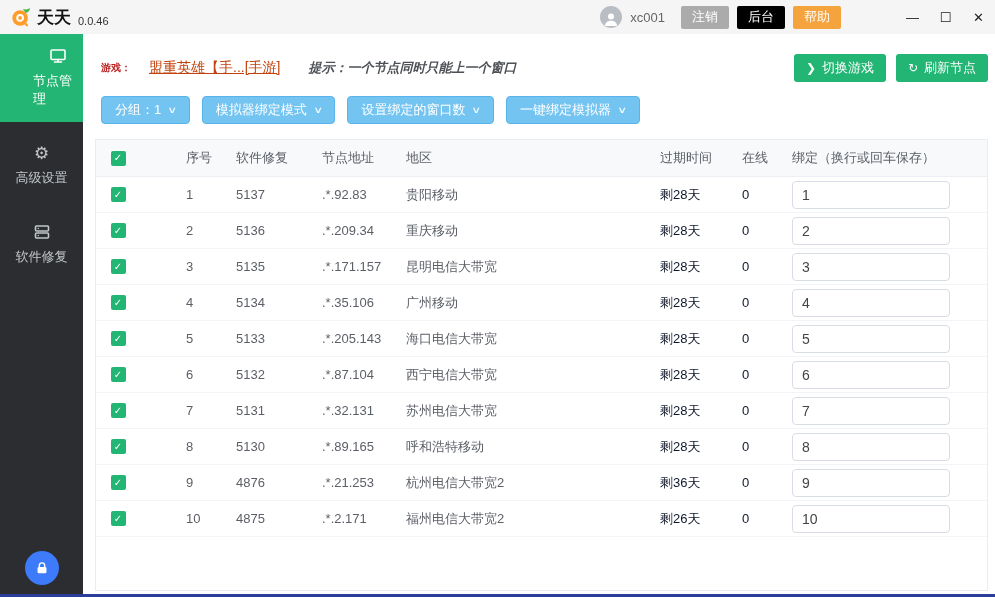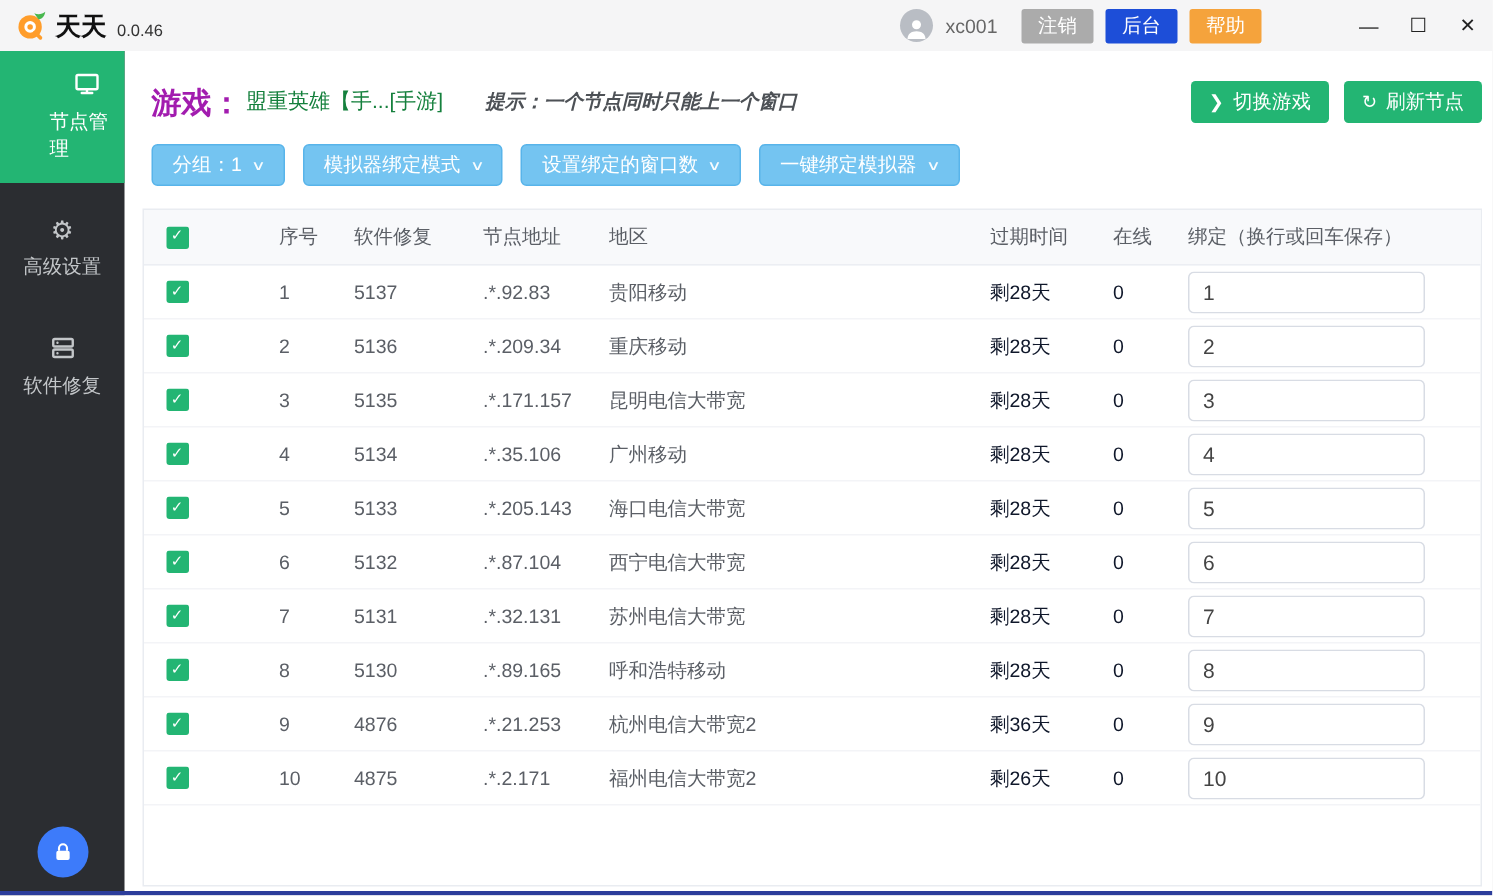--- a/index.html
+++ b/index.html
@@ -10,42 +10,42 @@
   .titlebar { height: 34px; flex: 0 0 34px; background: #f5f5f6; display: flex; align-items: center; padding: 0 0 0 10px; }
   .brand { display: flex; align-items: center; gap: 5px; }
   .logo { width: 22px; height: 22px; display: flex; }
   .app-name { font-size: 17px; font-weight: bold; color: #111; }
   .version { font-size: 11px; color: #333; margin-top: 8px; margin-left: 2px; }
   .user-area { margin-left: auto; display: flex; align-items: center; gap: 8px; }
   .avatar { width: 22px; height: 22px; border-radius: 50%; background: #b9bdc4; overflow: hidden; display: flex; align-items: flex-end; justify-content: center; }
   .username { font-size: 13px; color: #666; margin-right: 8px; }
   .tb-btn { height: 23px; padding: 0 11px; border: none; border-radius: 2px; color: #fff; font-size: 13px; cursor: pointer; font-family: inherit; }
   .tb-btn.logout { background: #ababab; }
-  .tb-btn.backend { background: #1d4ed8; }
+  .tb-btn.backend { background: #000000; }
   .tb-btn.help { background: #f5a33c; }
   .win-controls { display: flex; margin-left: 55px; }
   .win-btn { width: 33px; height: 34px; display: flex; align-items: center; justify-content: center; font-size: 13px; color: #222; cursor: pointer; }
 
   
   .body { flex: 1; display: flex; min-height: 0; }
 
   
   .sidebar { width: 83px; flex: 0 0 83px; background: #2b2d31; position: relative; display: flex; flex-direction: column; }
   .side-item { padding: 13px 0 14px; display: flex; flex-direction: column; align-items: center; gap: 7px; font-size: 13px; color: #c3c6c9; cursor: pointer; }
   .side-item + .side-item { margin-top: 9px; }
   .side-item.active { background: #23b573; color: #fff; padding-left: 33px; }
   .side-ico { width: 18px; height: 18px; display: flex; align-items: center; justify-content: center; font-size: 17px; line-height: 1; }
   .lock-btn { position: absolute; bottom: 12px; left: 50%; transform: translateX(-50%); width: 34px; height: 34px; border-radius: 50%; background: #3d7bfa; display: flex; align-items: center; justify-content: center; cursor: pointer; }
 
   
   .main { flex: 1; display: flex; flex-direction: column; padding: 20px 7px 0 12px; background: #fff; min-width: 0; }
 
   .toolbar1 { display: flex; align-items: center; padding-left: 6px; }
-  .game-label { font-size: 20px; font-weight: bold; color: #a21caf; }
-  .game-name { font-size: 14px; color: #15803d; margin-left: 3px; }
+  .game-label { font-size: 10px; font-weight: bold; color: #b91c1c; }
+  .game-name { font-size: 14px; color: #c2410c; margin-left: 18px; text-decoration: underline; }
   .tip { font-size: 13px; font-style: italic; font-weight: bold; color: #4d5156; margin-left: 28px; }
   .toolbar1-right { margin-left: auto; display: flex; gap: 10px; }
   .btn-green { height: 28px; border: none; border-radius: 3px; background: #23b573; color: #fff; font-size: 13px; display: inline-flex; align-items: center; gap: 6px; padding: 0 12px; cursor: pointer; font-family: inherit; }
   .btn-green .ico { font-size: 12px; line-height: 1; }
 
   .toolbar2 { display: flex; gap: 12px; margin-top: 14px; padding-left: 6px; }
   .btn-blue { height: 28px; background: #74c4f1; border: 1px solid #58b4ea; color: #fff; font-size: 13px; border-radius: 4px; display: inline-flex; align-items: center; gap: 8px; padding: 0 13px; cursor: pointer; font-family: inherit; }
   .btn-blue .chev { font-size: 9px; transform: scaleX(1.5); opacity: .95; }
 
   

